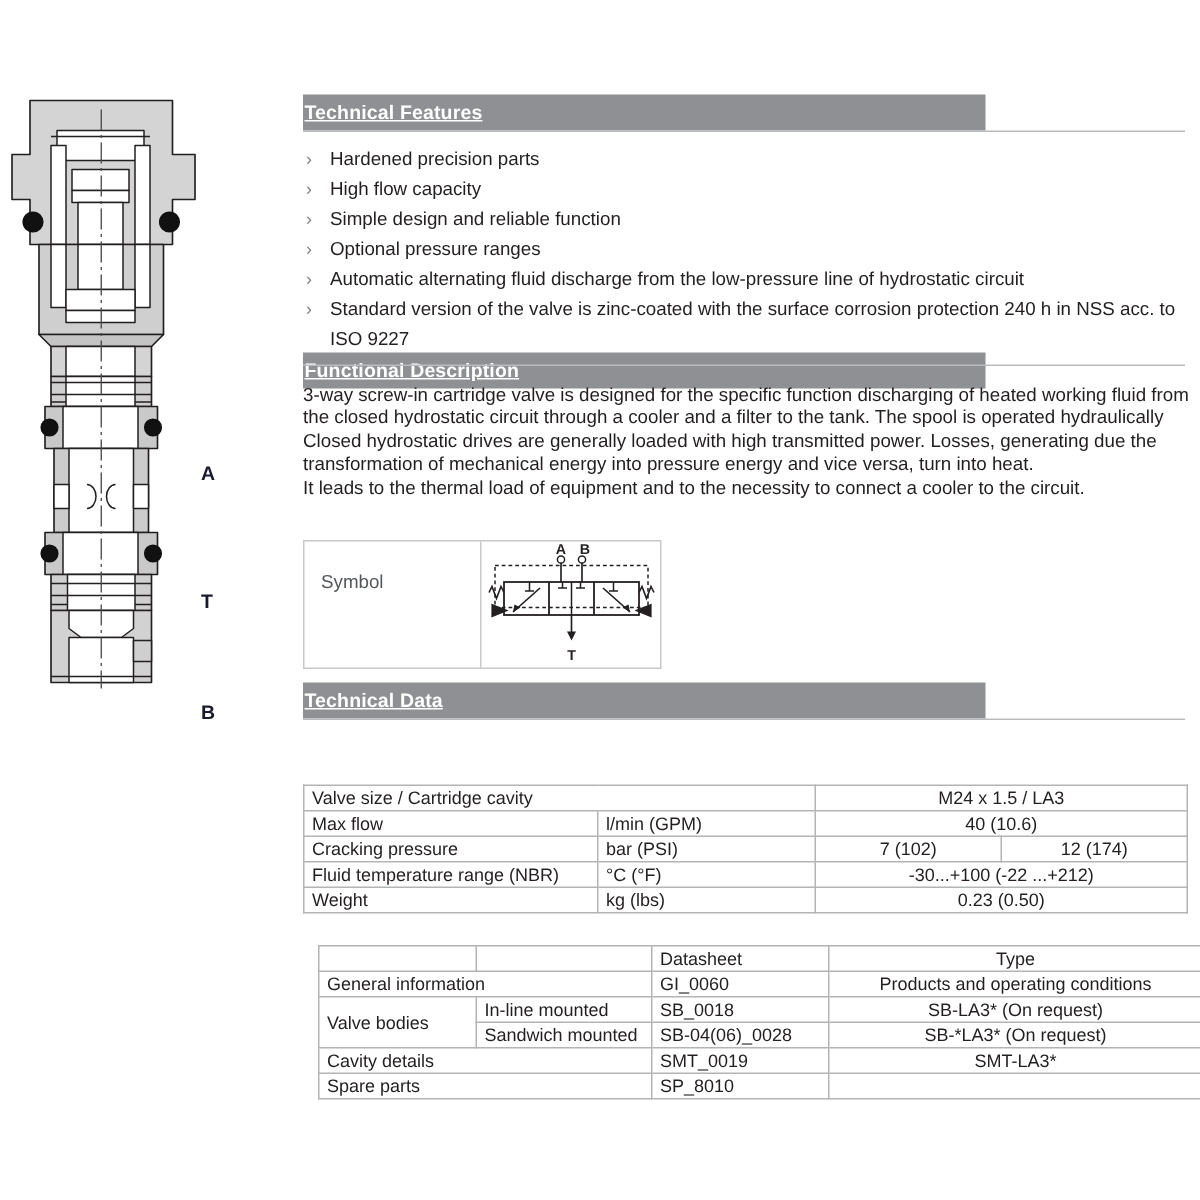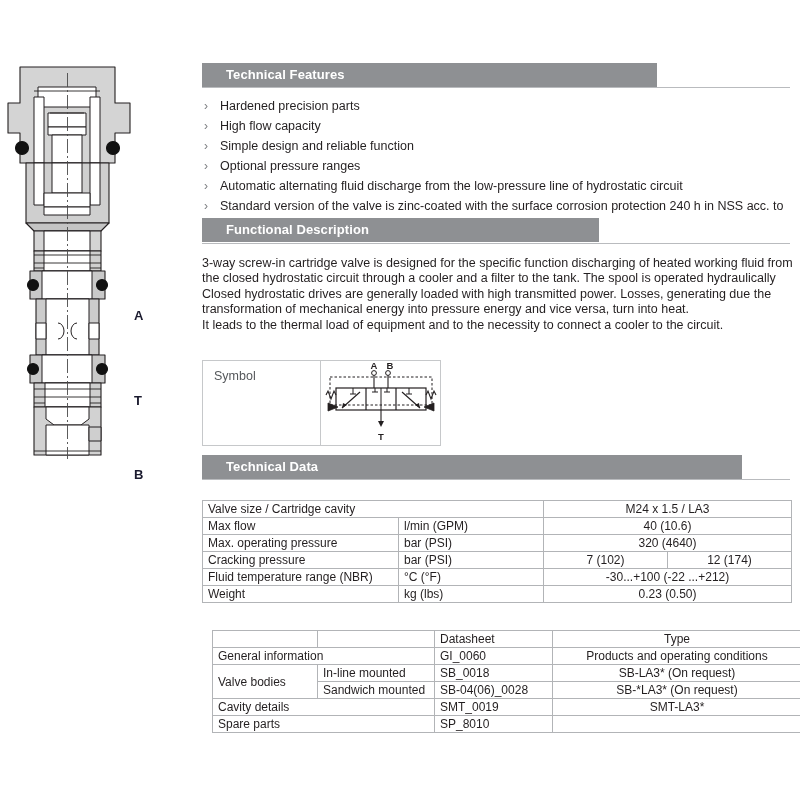--- a/index.html
+++ b/index.html
@@ -40,37 +40,38 @@
   .section-bar {
     position: absolute;
     height: 24px;
     background: #8e9093;
   }
   .section-bar .bar-title {
     color: #ffffff;
     font-size: 13px;
     font-weight: bold;
     line-height: 24px;
-    padding-left: 24px;
+    padding-left: 1px;
     letter-spacing: 0.1px;
     white-space: nowrap;
+    text-decoration: underline;
   }
   .section-rule {
     position: absolute;
     height: 1px;
     background: #b9bbbe;
   }
 
   #bar-features { left: 202px; top: 63px; width: 455px; }
   #rule-features { left: 202px; top: 87px; width: 588px; }
 
-  #bar-functional { left: 202px; top: 218px; width: 397px; }
+  #bar-functional { left: 202px; top: 235px; width: 455px; }
   #rule-functional { left: 202px; top: 243px; width: 588px; }
 
-  #bar-techdata { left: 202px; top: 455px; width: 540px; }
+  #bar-techdata { left: 202px; top: 455px; width: 455px; }
   #rule-techdata { left: 202px; top: 479px; width: 588px; }
 
   
   #feature-list {
     position: absolute;
     left: 202px; top: 96px;
     width: 590px;
   }
   .feature-row {
     display: flex;
@@ -112,20 +113,21 @@
   #symbol-left {
     position: absolute;
     left: 0; top: 0;
     width: 118px; height: 84px;
     border-right: 1px solid #c6c8ca;
   }
   #symbol-left .lbl {
     font-size: 12.5px;
     color: #55585b;
     padding: 8px 0 0 11px;
+    margin-top: 12px;
   }
   #symbol-right {
     position: absolute;
     left: 119px; top: 0;
     width: 118px; height: 84px;
   }
   #symbol-right svg { display: block; }
 
   
   table.dt {
@@ -140,21 +142,21 @@
     border: 1px solid #b2b4b7;
     height: 17px;
     padding: 0 5px;
     line-height: 16px;
     white-space: nowrap;
     overflow: hidden;
   }
   td.c { text-align: center; }
   td.l { text-align: left; }
 
-  #table-tech { left: 202px; top: 500px; width: 589px; }
+  #table-tech { left: 202px; top: 523px; width: 589px; }
   #table-docs { left: 212px; top: 630px; width: 589px; }
 </style>
 </head>
 <body>
 
 <div id="page">
 
   <div id="illustration">
     <svg width="190" height="420" viewBox="0 0 190 420">
       <defs>
@@ -355,25 +357,20 @@
       <tr>
         <td class="l" colspan="2">Valve size / Cartridge cavity</td>
         <td class="c" colspan="2">M24 x 1.5 / LA3</td>
       </tr>
       <tr>
         <td class="l">Max flow</td>
         <td class="l">l/min (GPM)</td>
         <td class="c" colspan="2">40 (10.6)</td>
       </tr>
       <tr>
-        <td class="l">Max. operating pressure</td>
-        <td class="l">bar (PSI)</td>
-        <td class="c" colspan="2">320 (4640)</td>
-      </tr>
-      <tr>
         <td class="l">Cracking pressure</td>
         <td class="l">bar (PSI)</td>
         <td class="c">7 (102)</td>
         <td class="c">12 (174)</td>
       </tr>
       <tr>
         <td class="l">Fluid temperature range (NBR)</td>
         <td class="l">°C (°F)</td>
         <td class="c" colspan="2">-30...+100 (-22 ...+212)</td>
       </tr>

